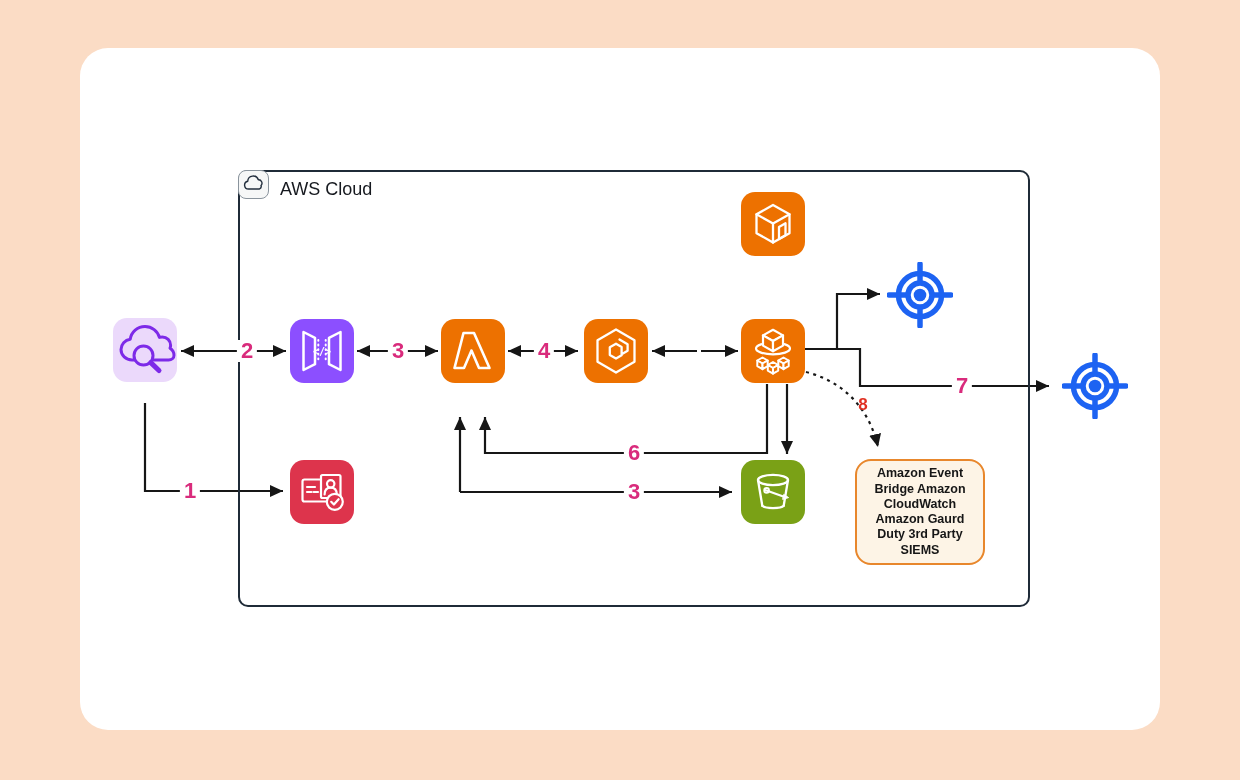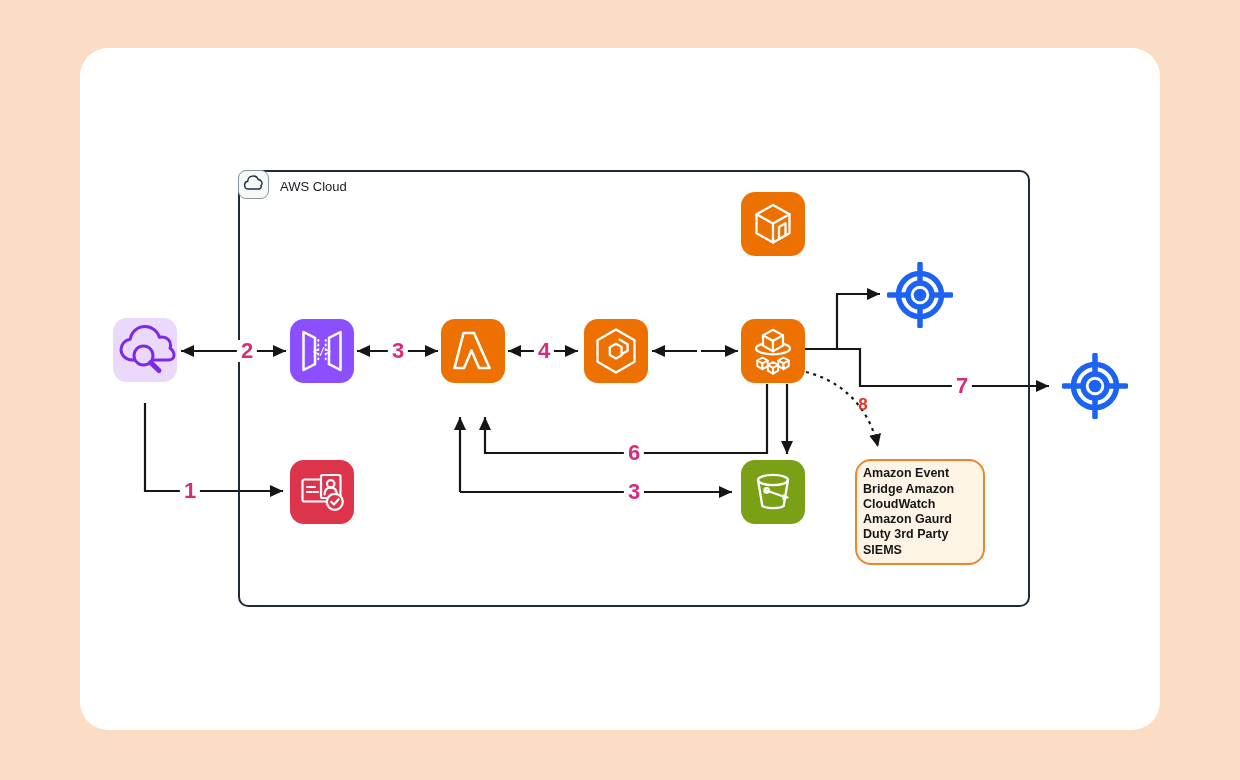--- a/index.html
+++ b/index.html
@@ -10,38 +10,38 @@
   }
   *{margin:0;padding:0;box-sizing:border-box}
   body{font-family:"Liberation Sans",sans-serif;background:var(--page-bg)}
   .stage{position:relative;width:1240px;height:780px;background:var(--page-bg);overflow:hidden}
   .card{position:absolute;left:80px;top:48px;width:1080px;height:682px;background:var(--card-bg);border-radius:28px}
   .wires{position:absolute;left:0;top:0;width:1240px;height:780px;pointer-events:none}
   .wires path, .wires line{stroke:var(--wire);stroke-width:2.2;fill:none}
   .wires .dashed{stroke-dasharray:3 4.5}
   .aws-box{position:absolute;left:238px;top:170px;width:792px;height:437px;border:2px solid var(--box-border);border-radius:10px}
   .aws-badge{position:absolute;left:-2px;top:-2px;width:31px;height:29px;background:#F6F7F7;border:1.5px solid #8A949D;border-radius:8px;display:flex;align-items:center;justify-content:center}
-  .aws-label{position:absolute;left:40px;top:7px;font-size:13px;font-weight:500;color:#16191F;white-space:nowrap}
+  .aws-label{position:absolute;left:40px;top:7px;font-size:18px;font-weight:500;color:#16191F;white-space:nowrap}
   .node{position:absolute;width:64px;height:64px;border-radius:14px;display:flex;align-items:center;justify-content:center}
   .node svg{width:64px;height:64px;display:block}
   .n-cloudsearch{left:113px;top:318px;background:var(--purple-light)}
   .n-apigw{left:290px;top:319px;background:var(--purple)}
   .n-lambda{left:441px;top:319px;background:var(--orange)}
   .n-ecs{left:584px;top:319px;background:var(--orange)}
   .n-cube{left:741px;top:192px;background:var(--orange)}
   .n-orbit{left:741px;top:319px;background:var(--orange)}
   .n-cognito{left:290px;top:460px;background:var(--red)}
   .n-s3{left:741px;top:460px;background:var(--green)}
   .n-target{width:66px;height:66px;background:transparent;border-radius:0}
   .n-target svg{width:66px;height:66px}
   .n-target1{left:887px;top:262px}
   .n-target2{left:1062px;top:353px}
   .wire-label{position:absolute;transform:translate(-50%,-50%);font-size:22px;line-height:1;font-weight:600;color:var(--pink);background:var(--card-bg);padding:0 4px;z-index:3}
   .wire-label.small-red{color:var(--label-red);font-size:17px;background:transparent;padding:0}
-  .note{position:absolute;left:855px;top:459px;width:130px;height:106px;background:var(--note-bg);border:2px solid var(--note-border);border-radius:16px;display:flex;align-items:center;justify-content:center;padding:6px;font-size:12.5px;line-height:1.22;font-weight:600;color:#161616;z-index:2}
+  .note{position:absolute;left:855px;top:459px;width:130px;height:106px;background:var(--note-bg);border:2px solid var(--note-border);border-radius:16px;display:flex;align-items:center;justify-content:center;text-align:center;padding:6px;font-size:12.5px;line-height:1.22;font-weight:600;color:#161616;z-index:2}
   .icon-stroke{stroke:#fff;stroke-width:2.3;fill:none;stroke-linejoin:round;stroke-linecap:round}
 </style>
 </head>
 <body>
 
 <div class="stage">
   <div class="card"></div>
 
   <svg class="wires" viewBox="0 0 1240 780">
     <defs>

